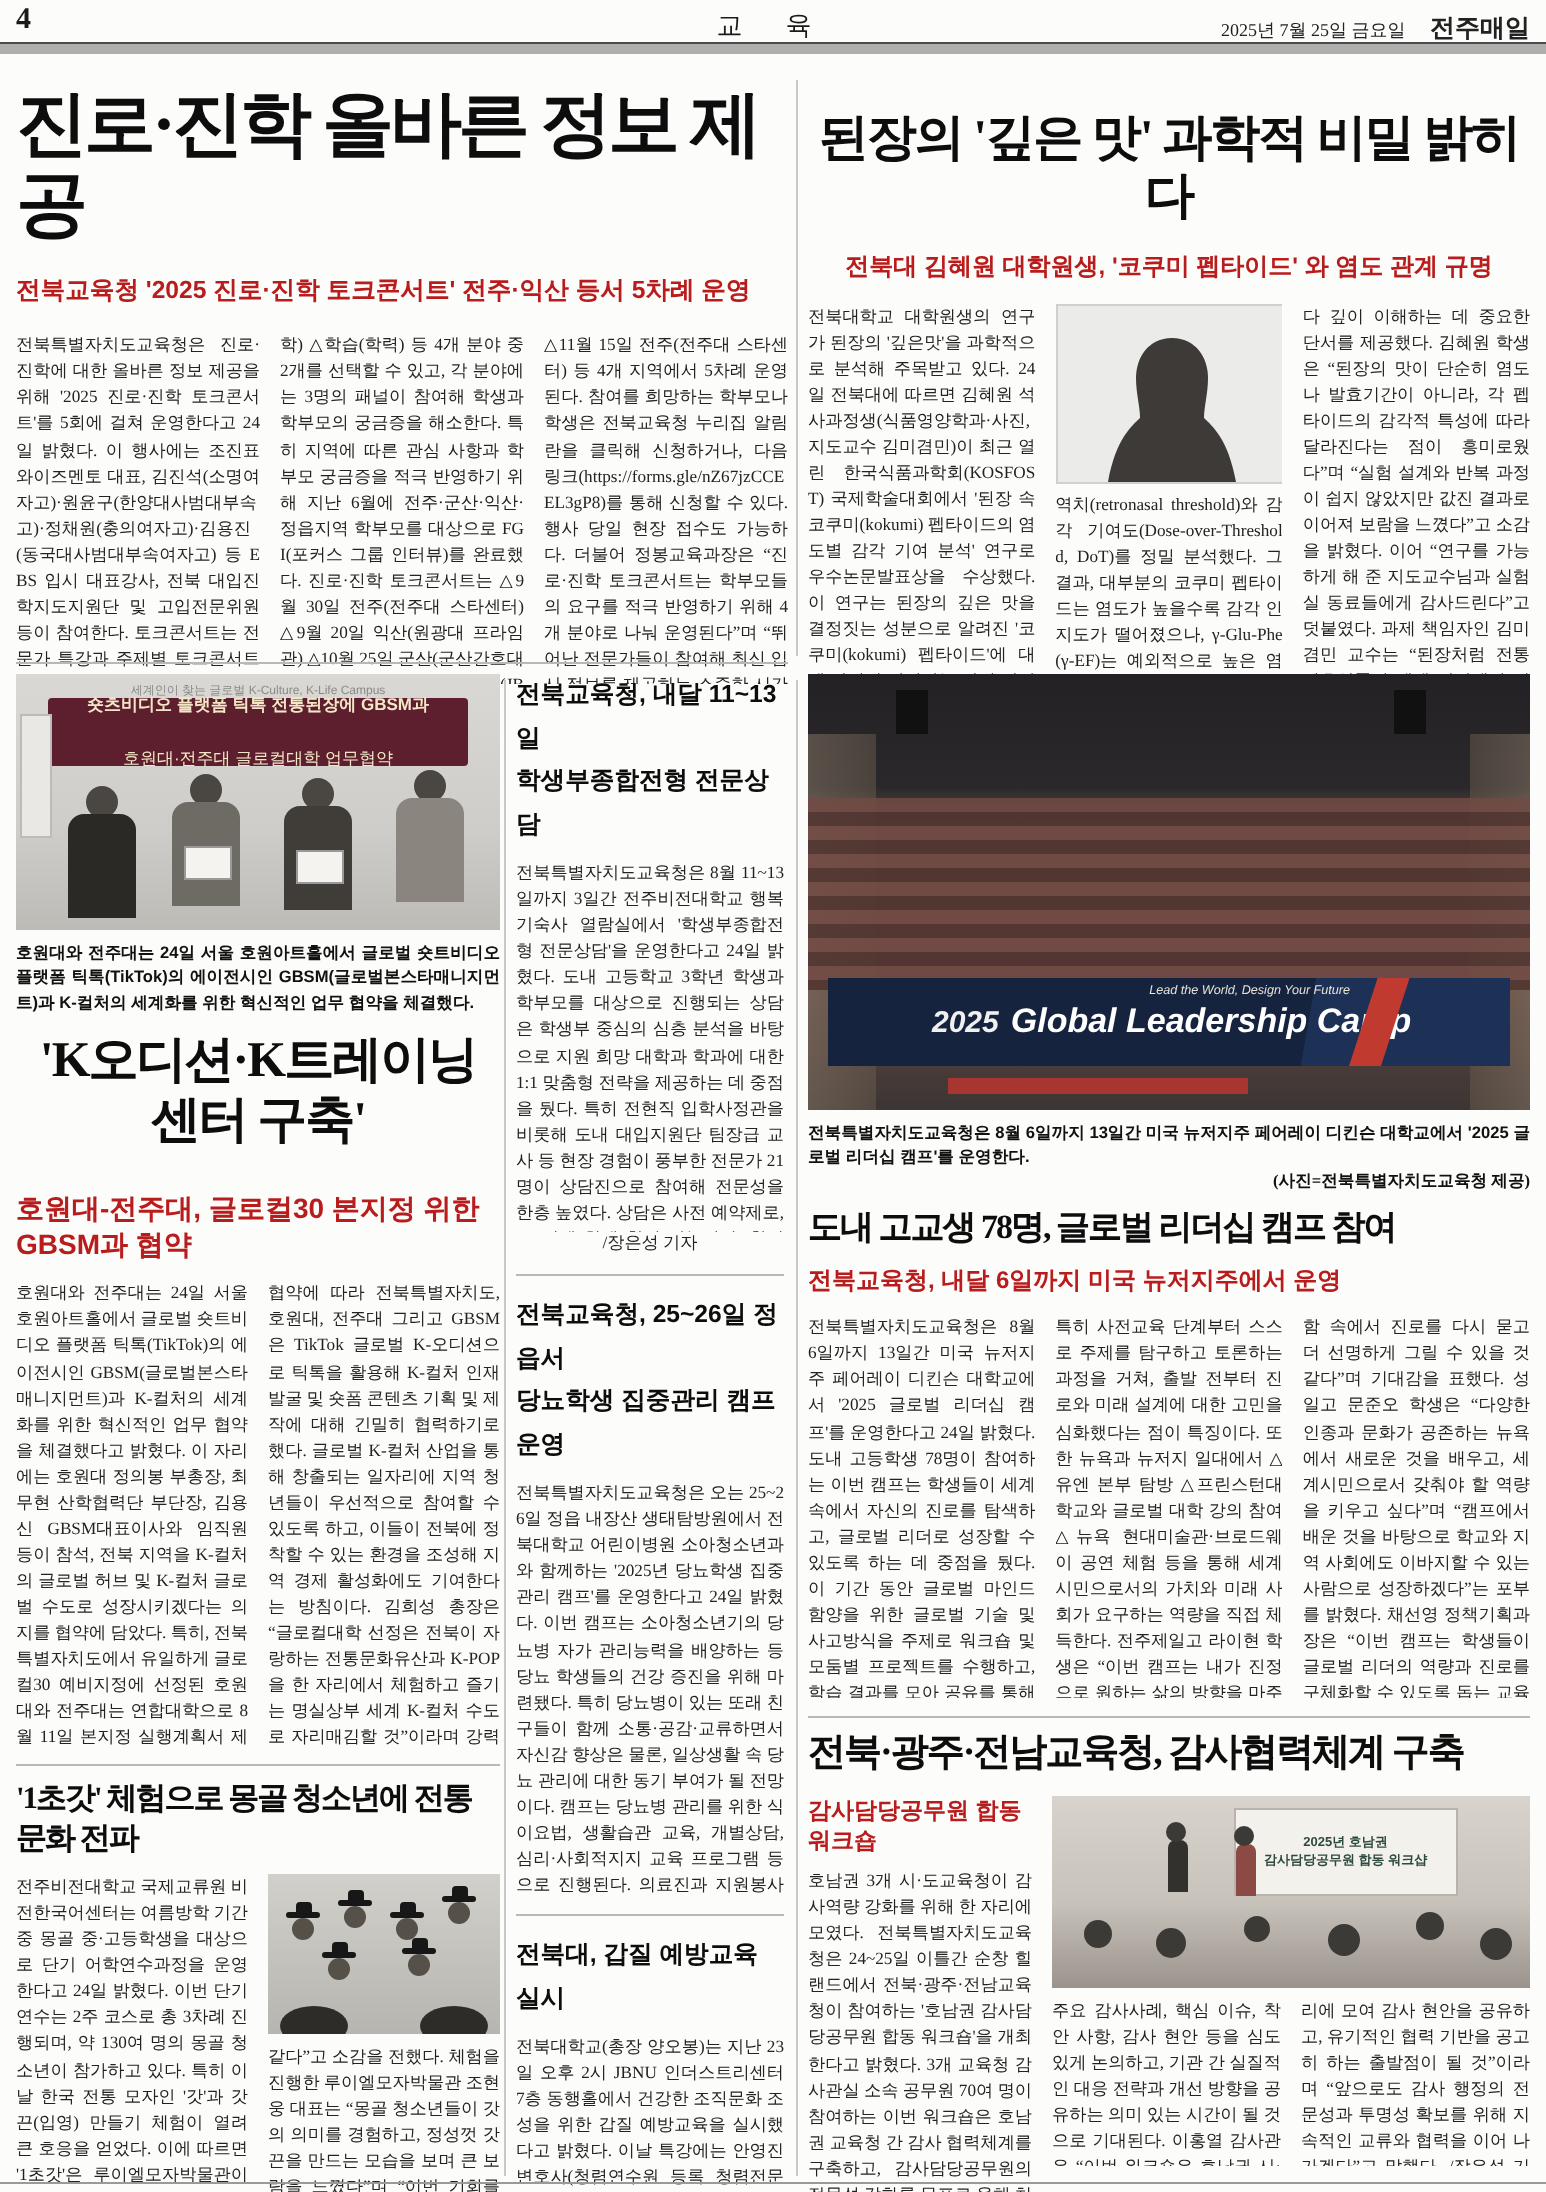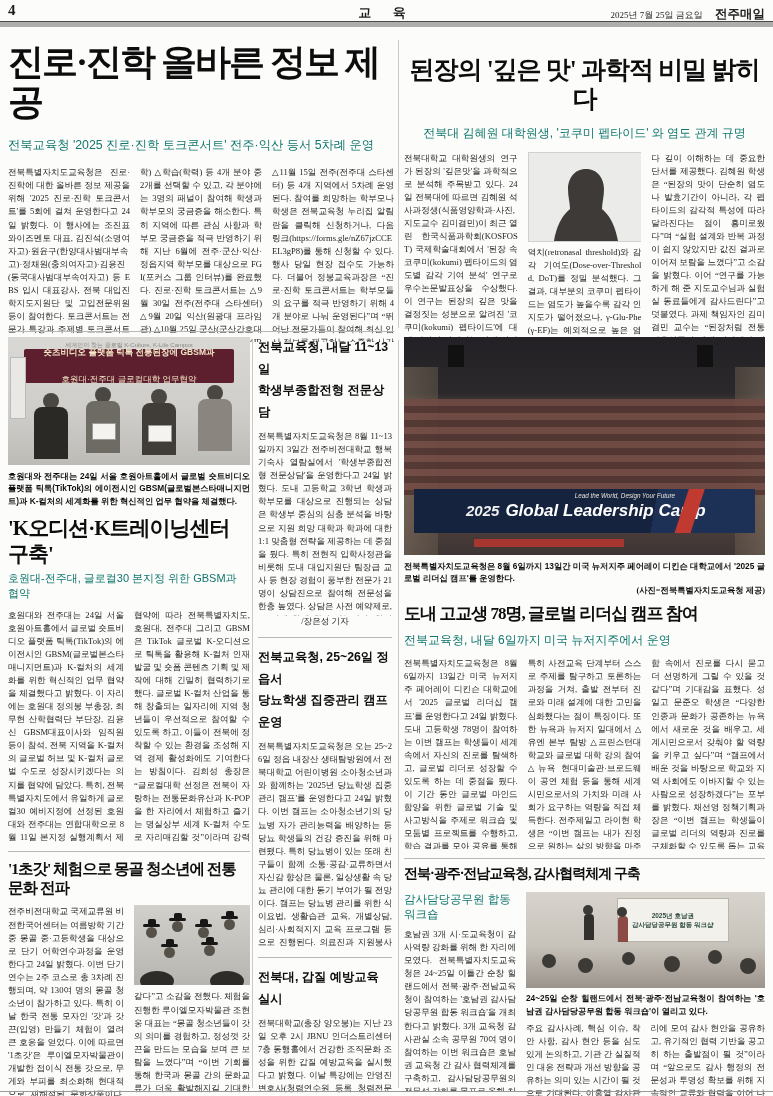--- a/index.html
+++ b/index.html
@@ -2,30 +2,30 @@
 <html><head>
 <meta charset="utf-8">
 <style>
   html,body{margin:0;padding:0;background:#e8e8e6;}
   .page{position:relative;width:773px;height:1096px;background:#fcfcfa;margin:0 auto;
         font-family:"Liberation Serif","DejaVu Serif",serif;color:#1a1a1a;overflow:hidden;}
   
   .hdr{position:absolute;top:2px;left:8px;right:8px;height:18px;}
   .hdr .pagenum{position:absolute;left:0;top:0;font-size:15px;font-weight:bold;}
   .hdr .section{position:absolute;left:50%;transform:translateX(-50%);top:2px;
-        font-family:"Liberation Sans",sans-serif;font-weight:bold;font-size:13px;letter-spacing:9px;}
+        font-family:"Liberation Sans",sans-serif;font-weight:normal;font-size:13px;letter-spacing:9px;}
   .hdr .right{position:absolute;right:0;top:4px;font-size:9px;color:#222;white-space:nowrap;}
   .hdr .right .paper{font-size:12.5px;font-weight:bold;margin-left:10px;}
   .dblrule{position:absolute;top:21px;left:0;width:773px;height:5px;
         border-top:1px solid #4a4a4a;background:#aeaeae;}
   
   .bodytxt{font-size:8.6px;line-height:1.52;text-align:justify;word-break:break-all;color:#222;}
   .cols{display:flex;gap:10px;}
   .col{flex:1;overflow:hidden;}
-  .subhead{font-family:"Liberation Sans",sans-serif;font-weight:normal;color:#0f766e;}
+  .subhead{font-family:"Liberation Sans",sans-serif;font-weight:bold;color:#b91c1c;}
   .caption{font-family:"Liberation Sans",sans-serif;font-weight:bold;font-size:8.3px;
         line-height:1.5;text-align:justify;word-break:break-all;color:#111;}
   .byline{text-align:center;font-size:8.6px;color:#222;}
   .rule-h{border-top:1px solid #b8b8b8;}
   .rule-v{position:absolute;border-left:1px solid #c9c9c9;}
   .serifhead{font-family:"Liberation Serif","DejaVu Serif",serif;font-weight:900;color:#0d0d0d;letter-spacing:-1px;}
   
   .art-career{position:absolute;left:8px;top:32px;width:386px;}
   .art-career h1{margin:10px 0 0;font-size:36px;line-height:1.12;letter-spacing:-2px;}
   .art-career .subs{margin-top:13px;font-size:12.3px;line-height:1.6;}
@@ -50,22 +50,22 @@
   .photo-gbsm .banner{position:absolute;top:12px;left:16px;right:16px;height:34px;background:#5d1f2e;
         border-radius:2px;display:flex;flex-direction:column;justify-content:center;text-align:center;}
   .photo-gbsm .banner .b1{font-family:"Liberation Sans",sans-serif;font-weight:bold;font-size:8.5px;color:#f3e7c7;line-height:1.35;}
   .photo-gbsm .banner .b2{font-family:"Liberation Sans",sans-serif;font-weight:normal;font-size:8.5px;color:#f3e7c7;line-height:1.35;margin-top:15px;}
   .photo-gbsm .sign{position:absolute;left:2px;top:20px;width:14px;height:60px;background:#e9e8e4;border:1px solid #bbb;}
   .person{position:absolute;}
   .p-head{width:16px;height:16px;border-radius:50%;background:#4a4742;margin:0 auto;}
   .p-body{width:34px;height:52px;border-radius:8px 8px 0 0;margin:-2px auto 0;background:#35322e;}
   .paper-doc{position:absolute;width:22px;height:15px;background:#f4f3ef;border:1px solid #999;}
   .grp-left .cap{margin-top:5px;}
-  .grp-left h3{margin:9px 0 0;font-size:21px;line-height:1.2;}
-  .grp-left .sh1{margin-top:4px;font-size:11px;}
+  .grp-left h3{margin:9px 0 0;font-size:25px;line-height:1.2;text-align:center;}
+  .grp-left .sh1{margin-top:20px;font-size:14px;}
   .cols-k{margin-top:8px;height:234px;}
   .rule-gat{margin-top:8px;}
   .grp-left h4{margin:7px 0 0;font-size:15.5px;line-height:1.25;letter-spacing:-1px;}
   .grp-left .sh2{margin-top:6px;font-size:10.8px;}
   .gatflex{display:flex;gap:10px;margin-top:8px;}
   .gatflex .c1{flex:1;overflow:hidden;height:232px;}
   .gatflex .c2{flex:1;overflow:hidden;height:232px;}
   .photo-gat{position:relative;width:100%;height:80px;background:linear-gradient(180deg,#d2d0cb,#b7b5b0);margin-bottom:5px;overflow:hidden;}
   .gat-head{position:absolute;width:11px;height:11px;border-radius:50%;background:#555149;}
   .gat-hat{position:absolute;width:17px;height:3px;background:#171717;border-radius:2px;}
@@ -96,21 +96,21 @@
   .photo-camp .banner .t .yr{color:#f0f0f0;font-size:15px;margin-right:6px;}
   .photo-camp .banner .tag{position:absolute;right:80px;top:3px;font-size:6.3px;color:#e7e2d5;font-style:italic;
         font-family:"Liberation Sans",sans-serif;}
   .photo-camp .redstrip{position:absolute;left:70px;bottom:8px;width:150px;height:8px;background:#a83630;}
   .grp-right .cap{margin-top:5px;}
   .grp-right .credit{text-align:right;font-family:Liberation Serif, serif;font-weight:bold;font-size:8.3px;color:#111;}
   .grp-right h5{margin:8px 0 0;font-size:17px;line-height:1.2;}
   .grp-right .csh{margin-top:8px;font-size:12px;}
   .cols-camp{margin-top:8px;height:192px;}
   .rule-aud{margin-top:9px;}
-  .grp-right h6{margin:7px 0 0;font-size:14px;line-height:1.2;}
+  .grp-right h6{margin:7px 0 0;font-size:19px;line-height:1.2;}
   .audflex{display:flex;gap:10px;margin-top:9px;}
   .audflex .lcol{width:112px;flex:none;overflow:hidden;height:200px;}
   .audflex .lcol .ash{font-size:11.5px;margin-bottom:6px;}
   .audflex .rarea{flex:1;min-width:0;}
   .photo-ws{position:relative;width:100%;height:96px;background:linear-gradient(180deg,#d8d4cd 0%,#c7c2ba 55%,#9b948c 100%);overflow:hidden;}
   .photo-ws .screen{position:absolute;left:38%;top:6px;width:46%;height:42px;background:#f2f1ec;border:1px solid #b9b4ab;
         display:flex;flex-direction:column;justify-content:center;text-align:center;}
   .photo-ws .screen .s1{font-family:"Liberation Sans",sans-serif;font-weight:bold;font-size:6.5px;color:#2e4a3f;line-height:1.4;}
   .photo-ws .stand{position:absolute;width:10px;height:26px;border-radius:4px 4px 0 0;background:#33312e;}
   .photo-ws .head{position:absolute;width:10px;height:10px;border-radius:50%;background:#3c3a36;}
@@ -301,21 +301,20 @@
           <div class="head" style="left:57px;top:13px;"></div>
           <div class="stand" style="left:92px;top:24px;background:#8c4a44;"></div>
           <div class="head" style="left:91px;top:15px;"></div>
           <div class="head" style="left:16px;top:62px;width:14px;height:14px;"></div>
           <div class="head" style="left:52px;top:66px;width:15px;height:15px;"></div>
           <div class="head" style="left:96px;top:60px;width:13px;height:13px;"></div>
           <div class="head" style="left:138px;top:64px;width:16px;height:16px;"></div>
           <div class="head" style="left:182px;top:58px;width:14px;height:14px;"></div>
           <div class="head" style="left:214px;top:66px;width:16px;height:16px;"></div>
         </div>
-        <div class="aud-cap caption">24~25일 순창 힐랜드에서 전북·광주·전남교육청이 참여하는 '호남권 감사담당공무원 합동 워크숍'이 열리고 있다.</div>
         <div class="cols-aud">
           <div class="col bodytxt">주요 감사사례, 핵심 이슈, 착안 사항, 감사 현안 등을 심도있게 논의하고, 기관 간 실질적인 대응 전략과 개선 방향을 공유하는 의미 있는 시간이 될 것으로 기대된다. 이홍열 감사관은 “이번 워크숍은 호남권 시·도교육청이 처음으로 한자</div>
           <div class="col bodytxt">리에 모여 감사 현안을 공유하고, 유기적인 협력 기반을 공고히 하는 출발점이 될 것”이라며 “앞으로도 감사 행정의 전문성과 투명성 확보를 위해 지속적인 교류와 협력을 이어 나가겠다”고 말했다.  /장은성 기자</div>
         </div>
       </div>
     </div>
   </div>
 
   <div class="pagebottomrule"></div>
 </div>

